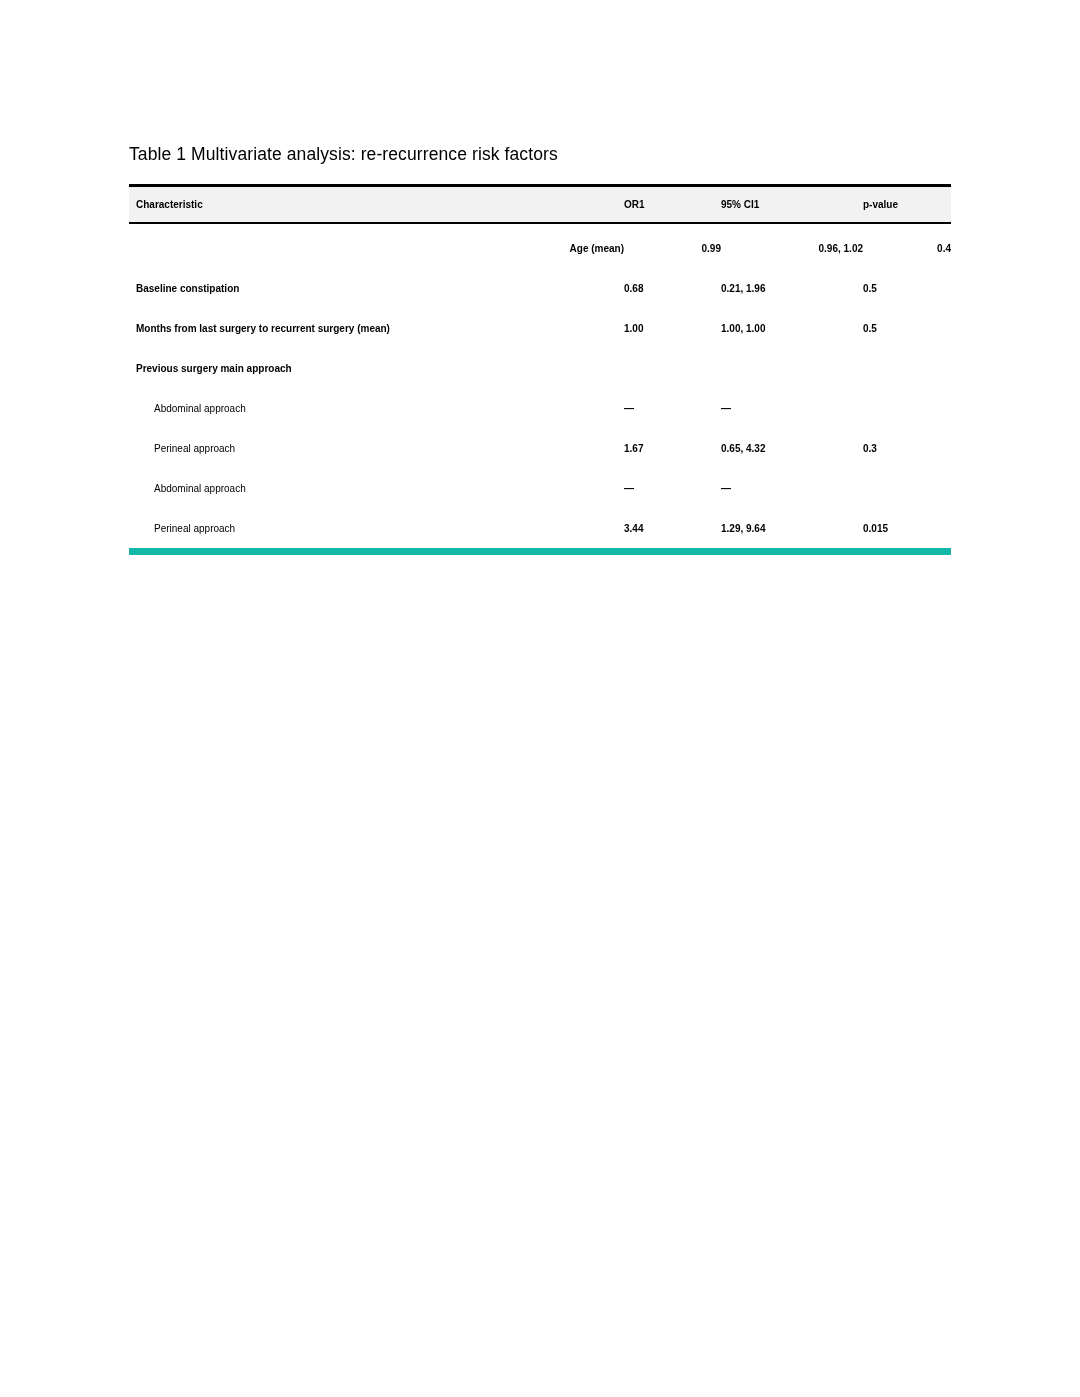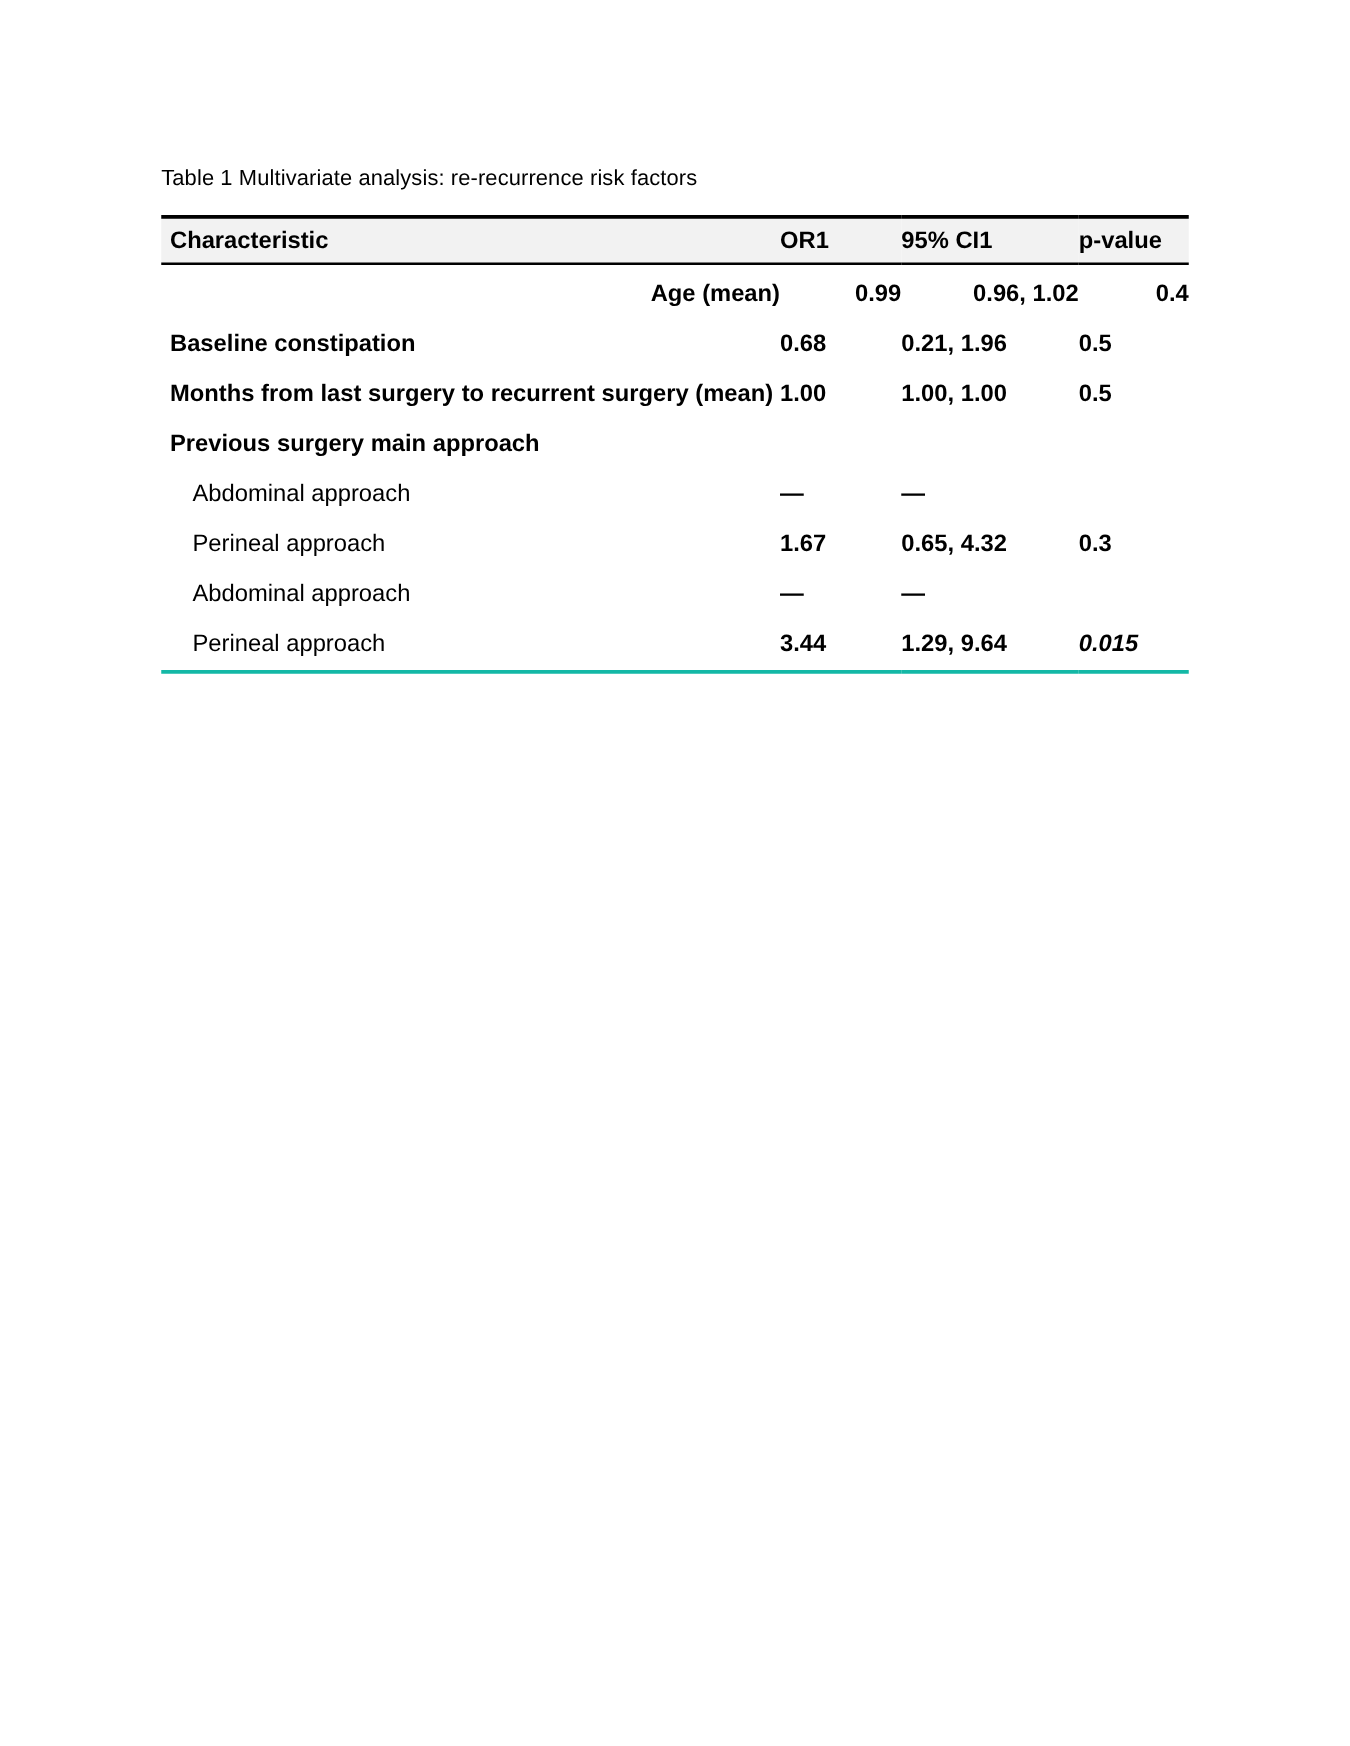--- a/index.html
+++ b/index.html
@@ -10,37 +10,37 @@
   body {
     width: 1080px;
     height: 1397px;
     font-family: "Liberation Sans", sans-serif;
     color: #000000;
     position: relative;
   }
   .page {
     position: absolute;
     left: 129px;
-    top: 132px;
+    top: 144px;
     width: 822px;
   }
   .table-title {
     font-size: 17.5px;
     font-weight: 400;
     color: #000000;
     margin: 0 0 19px 0;
     letter-spacing: 0.1px;
   }
   table.summary-table {
     border-collapse: collapse;
     table-layout: fixed;
     width: 822px;
     border-top: 3px solid #000000;
-    border-bottom: 3px solid #14b8a6;
-    font-size: 19px;
+    border-bottom: 7px solid #14b8a6;
+    font-size: 10px;
   }
   col.c-label { width: 495px; }
   col.c-or    { width: 97px;  }
   col.c-ci    { width: 142px; }
   col.c-p     { width: 88px;  }
 
   thead th {
     background: #f2f2f2;
     border-bottom: 2.5px solid #000000;
     text-align: left;
@@ -54,21 +54,21 @@
   tbody td {
     height: 40px;
     padding: 0;
     vertical-align: middle;
     font-weight: 700;
   }
   tbody tr:first-child td { padding-top: 4px; text-align: right; }
   td.cell-label { padding-left: 7px; }
   tr.row-main td.cell-label { font-weight: 700; }
   tr.row-sub  td.cell-label { padding-left: 25px; font-weight: 400; }
-  td.bold-val { font-weight: 700; font-style: italic; }
+  td.bold-val { font-weight: 700; }
 </style>
 </head>
 <body>
 
 <div class="page">
   <h2 class="table-title">Table 1 Multivariate analysis: re-recurrence risk factors</h2>
 
   <table class="summary-table">
     <colgroup>
       <col class="c-label">

